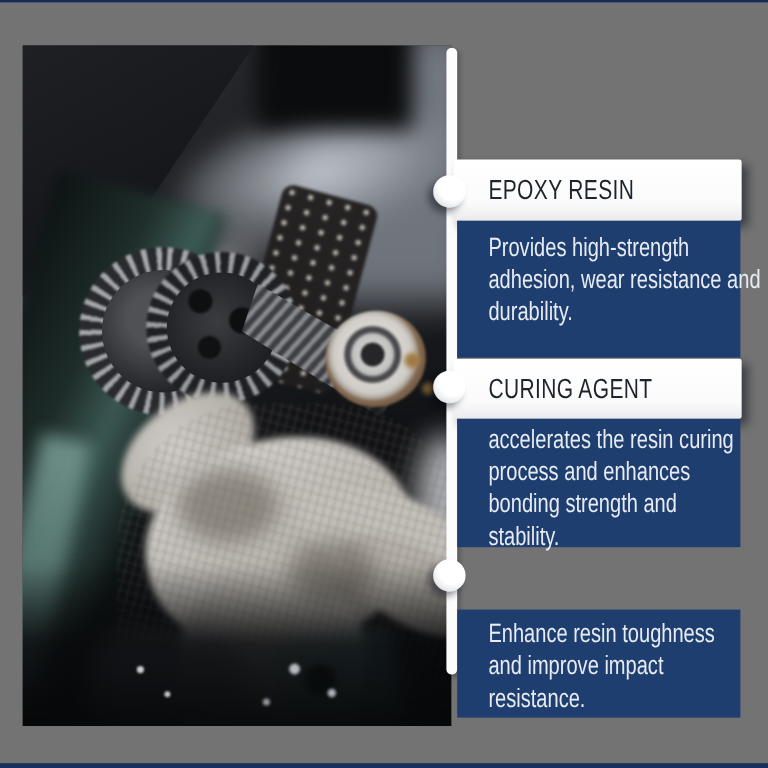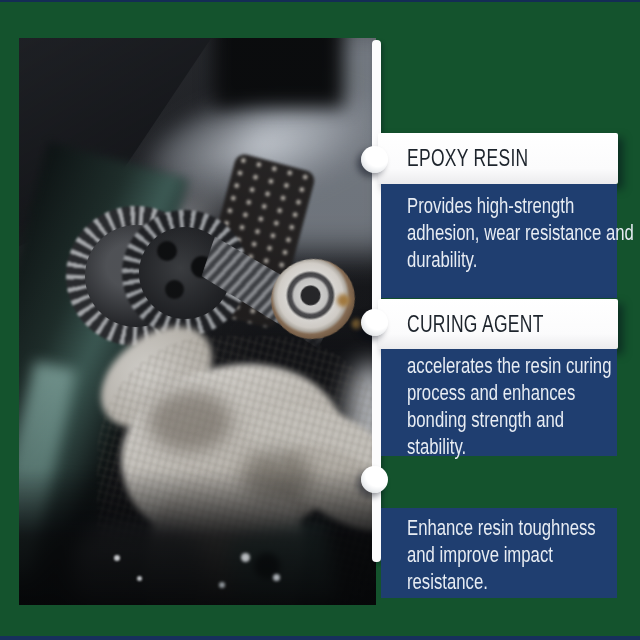--- a/index.html
+++ b/index.html
@@ -1,16 +1,16 @@
 <!DOCTYPE html>
 <html><head>
 <meta charset="utf-8">
 <style>
   html,body{margin:0;padding:0;background:#1d3a6b;}
-  .canvas{position:relative;width:640px;height:640px;background:#14532d;overflow:hidden;
+  .canvas{position:relative;width:640px;height:640px;background:#737373;overflow:hidden;
           font-family:"Liberation Sans",sans-serif;}
   .edge-top{position:absolute;left:0;top:0;width:640px;height:2px;background:#142c55;}
   .edge-bottom{position:absolute;left:0;bottom:0;width:640px;height:4px;background:#17305c;}
 
   
   .photo{position:absolute;left:19px;top:38px;width:357px;height:567px;overflow:hidden;
          background:#141518;z-index:1;}
   .photo > div{position:absolute;}
   .ph-base{inset:0;background:linear-gradient(160deg,#2b2d31 0%,#1a1b1e 40%,#0d0e10 100%);}
   .ph-gray-tr{right:-25px;top:-15px;width:150px;height:230px;background:#7e848c;filter:blur(16px);opacity:.95;}

